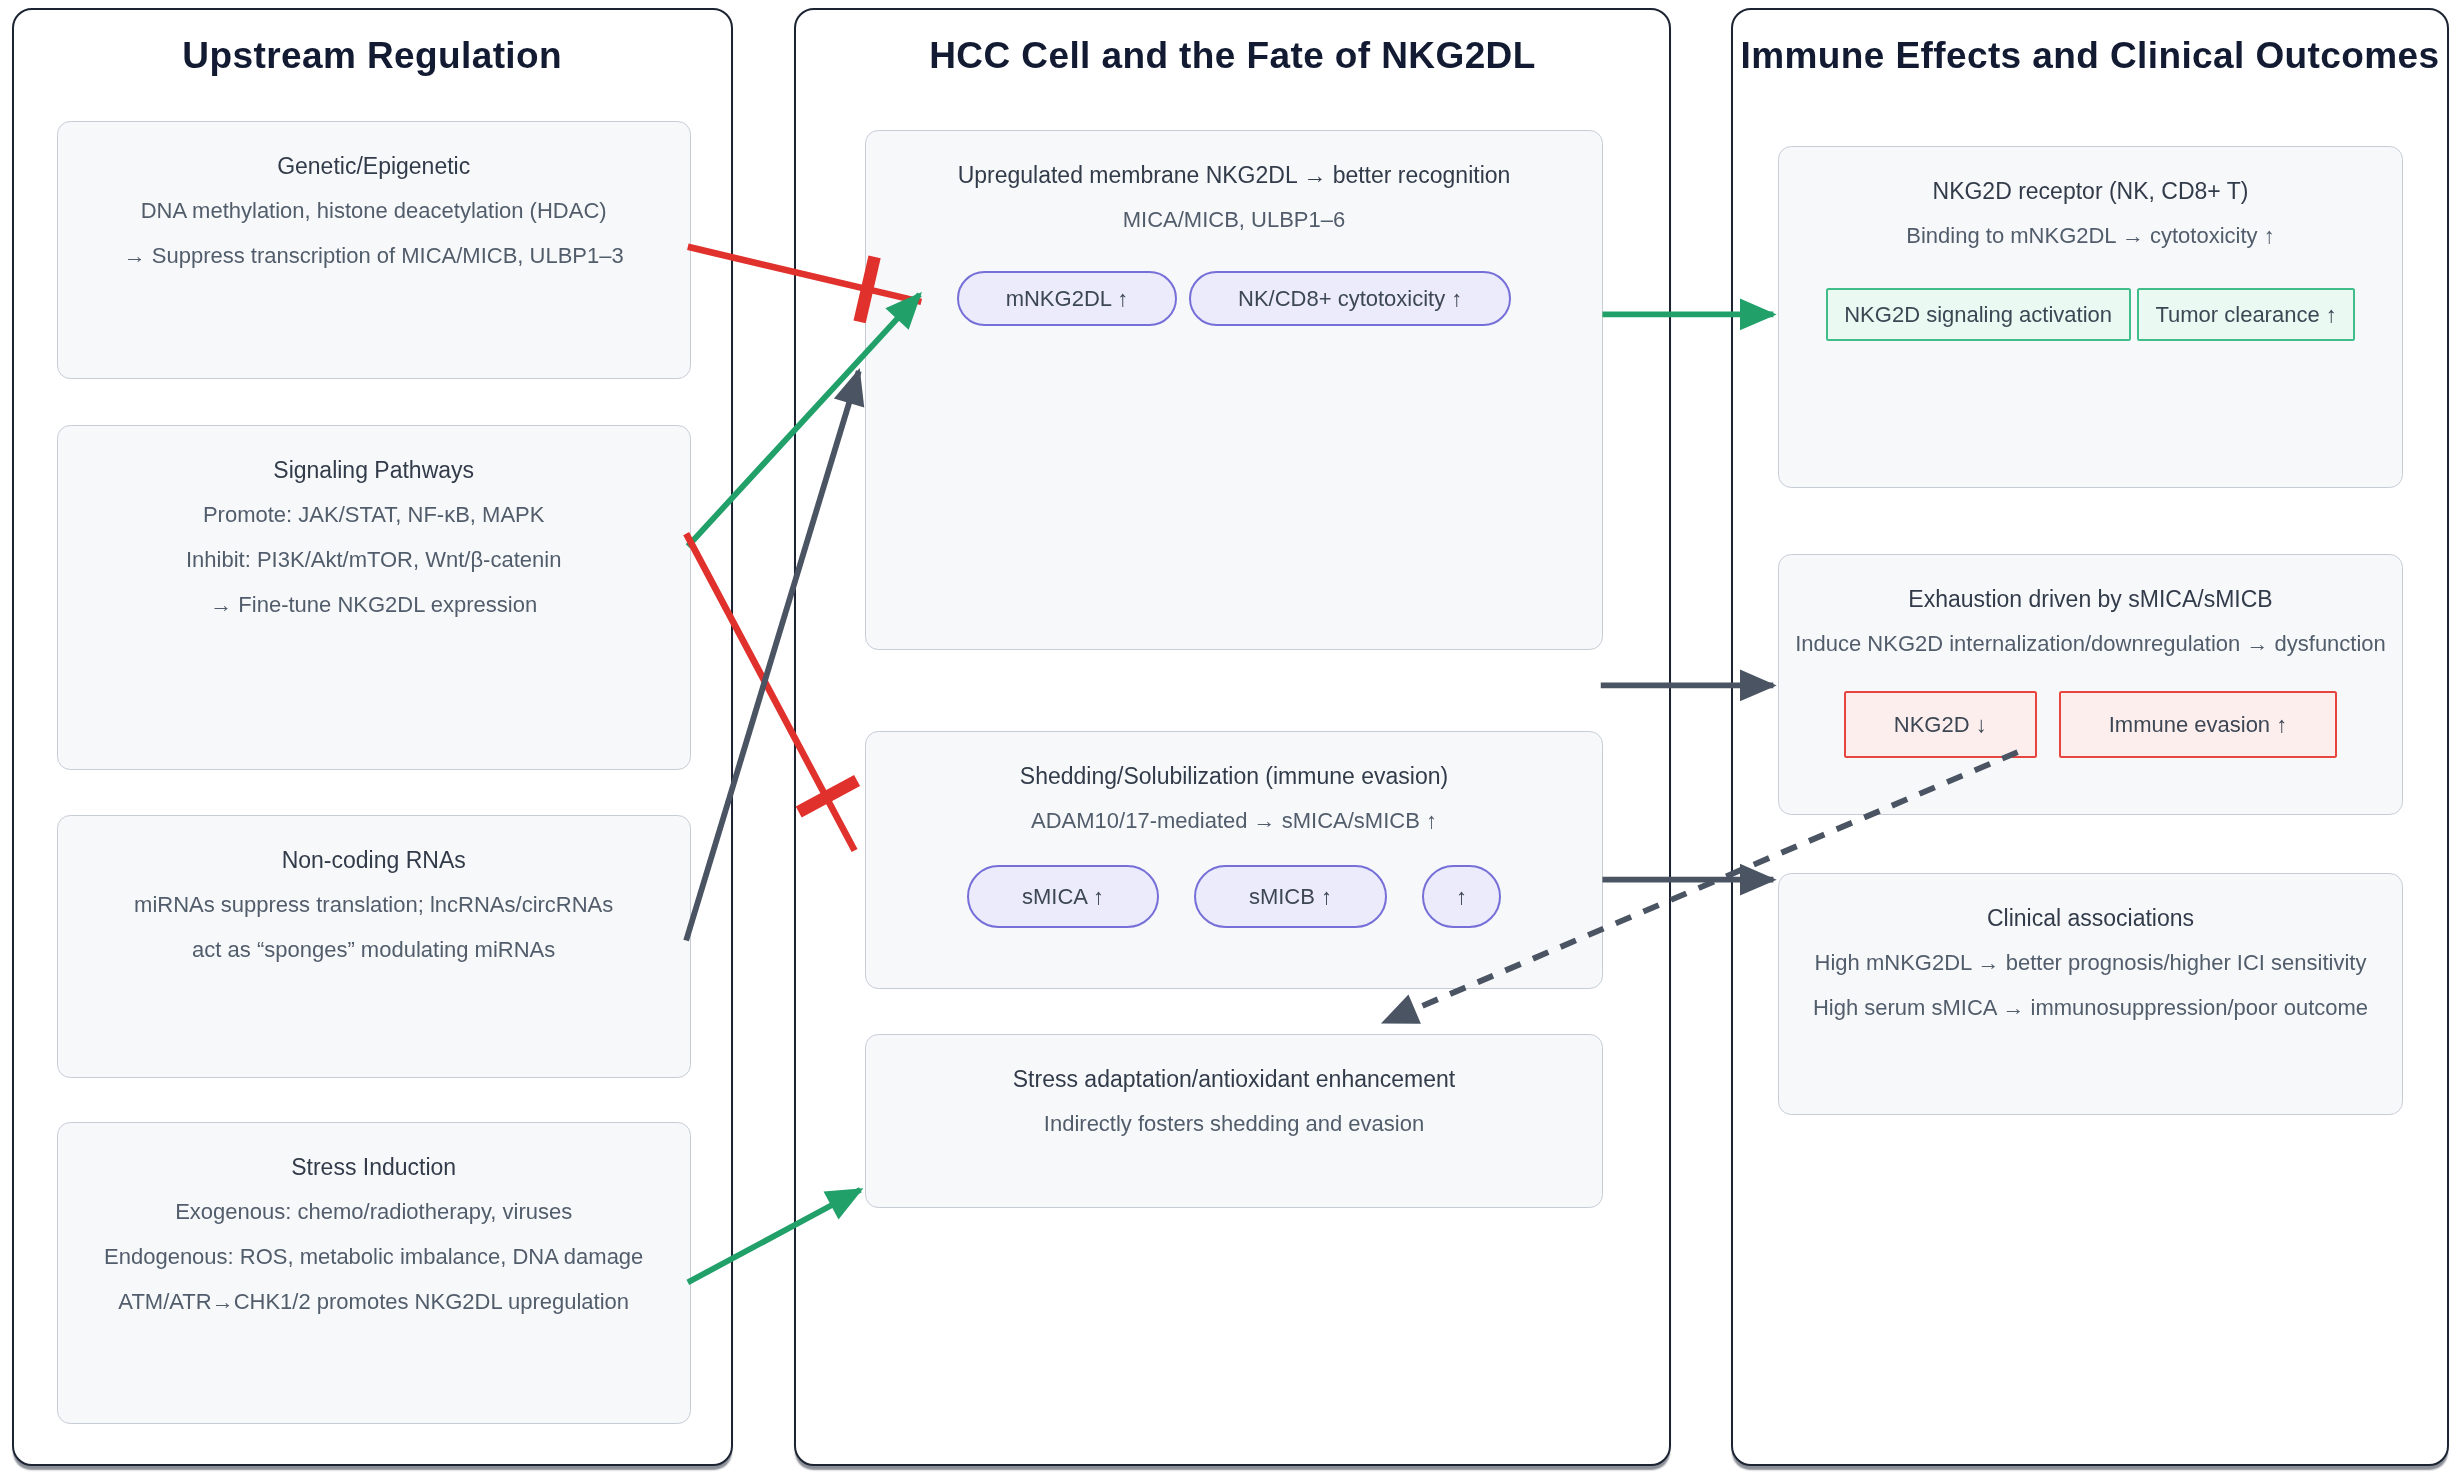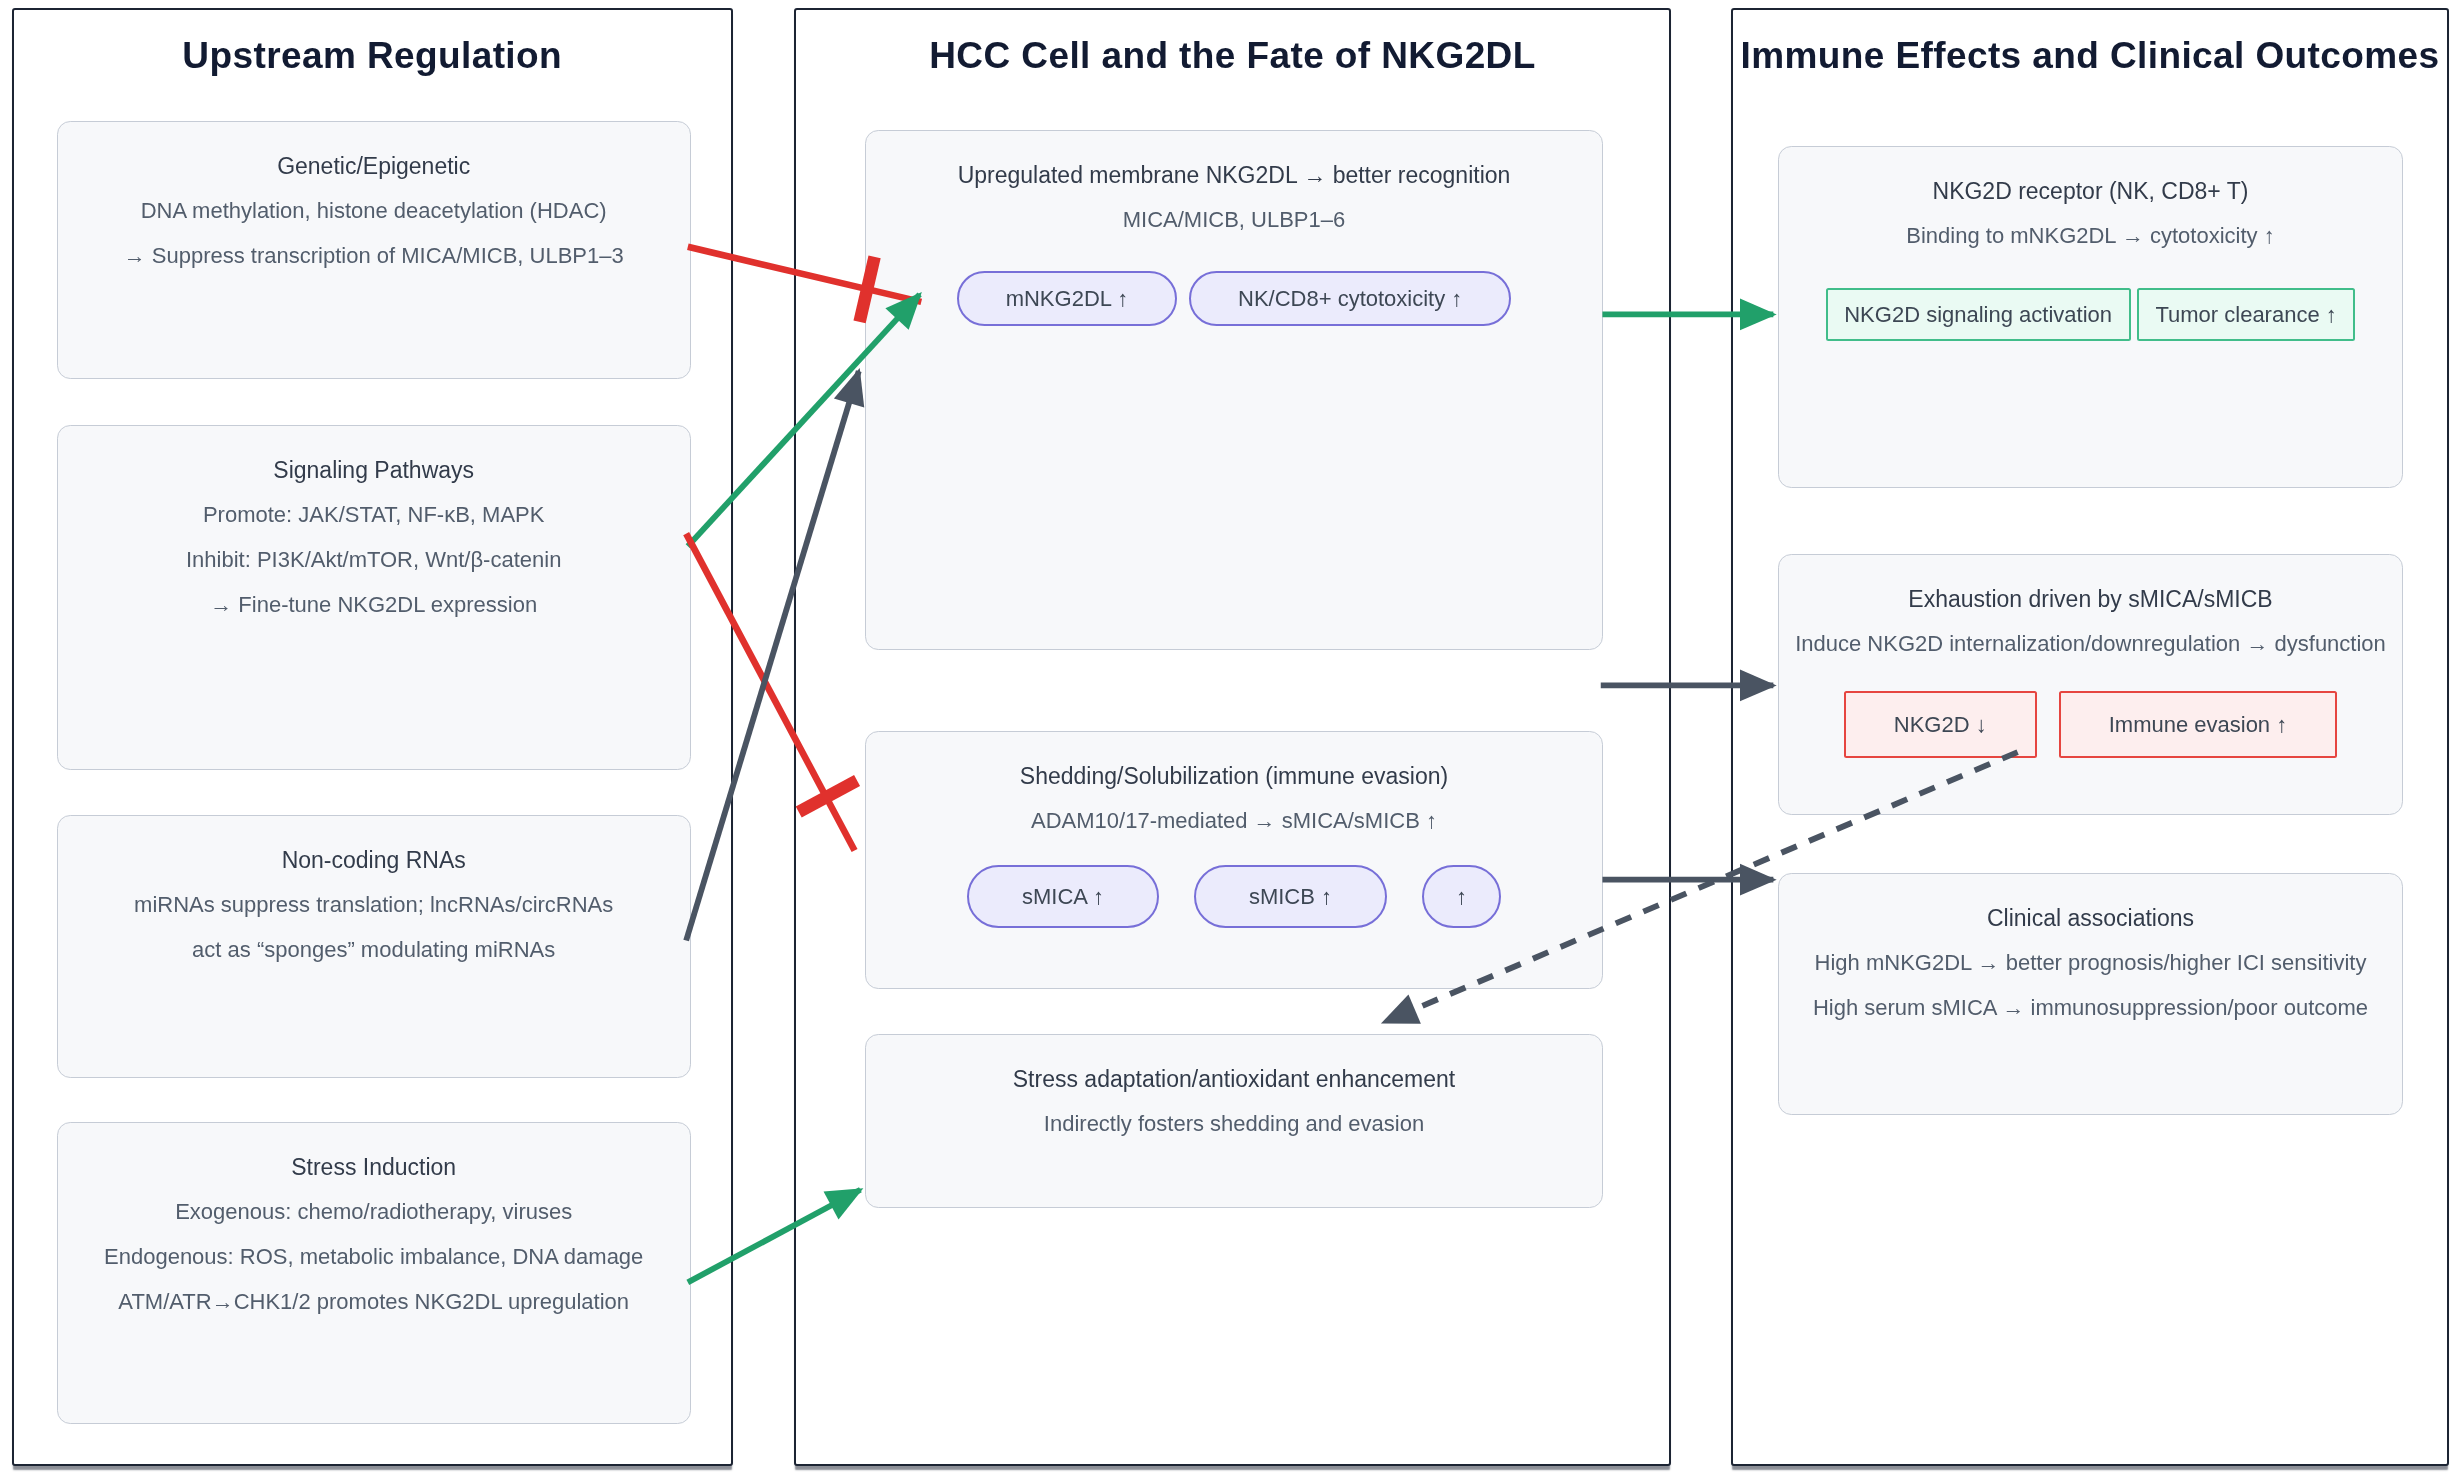--- a/index.html
+++ b/index.html
@@ -1,19 +1,19 @@
 <!DOCTYPE html>
 <html style="--red: #e0312d; --green: #21a06a; --gray: #4a5462; --panel-border: #1c2433; --box-fill: #f7f8fa; --box-border: #c6ccd6; --title: #121b32; --heading: #323b4a; --body: #525d6c; --chip-text: #3d4754; --purple-border: #776fd8; --purple-fill: #ebebfc; --green-chip-border: #41bd8a; --green-chip-fill: #eafaf3; --red-chip-border: #e64540; --red-chip-fill: #fdeeee;font-size:13.3px"><head>
 <meta charset="utf-8">
 <style>
   html,body{margin:0;padding:0;background:#ffffff;font-family:"Liberation Sans",sans-serif;}
   #canvas{position:relative;width:2462px;height:1480px;background:#ffffff;overflow:hidden;}
 
   .panel{position:absolute;top:8.3px;height:1458px;background:#ffffff;
-         border:2.5px solid var(--panel-border,#1c2433);border-radius:3px;box-sizing:border-box;
+         border:2.5px solid var(--panel-border,#1c2433);border-radius:20px;box-sizing:border-box;
          box-shadow:0 5px 1.7px -1.7px rgba(23,30,46,.5);}
   #panel-upstream{left:11.7px;width:721px;}
   #panel-hcc{left:794px;width:877px;}
   #panel-immune{left:1731px;width:718px;}
 
   .panel-title{margin-top:25px;text-align:center;font-size:37px;font-weight:bold;
                color:var(--title,#121b32);letter-spacing:0.4px;}
 
   .box{position:absolute;background:var(--box-fill,#f7f8fa);border:1.7px solid var(--box-border,#c6ccd6);
        border-radius:13.3px;box-sizing:border-box;padding-top:28px;text-align:center;}

